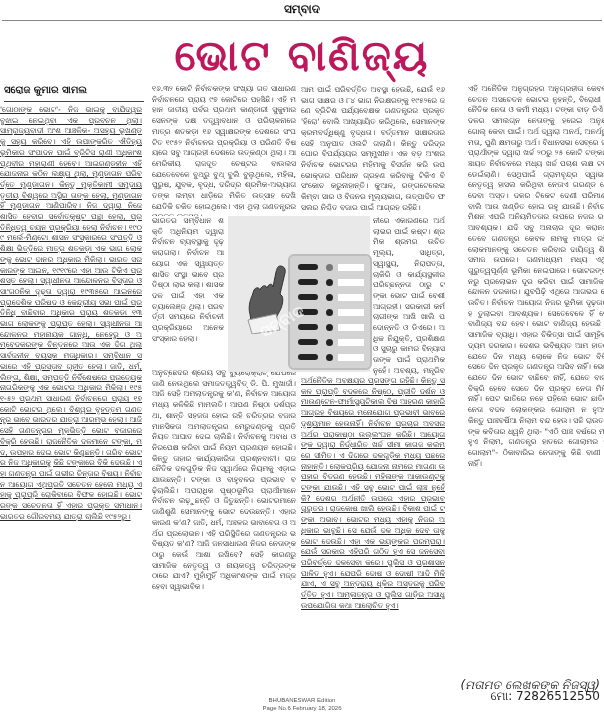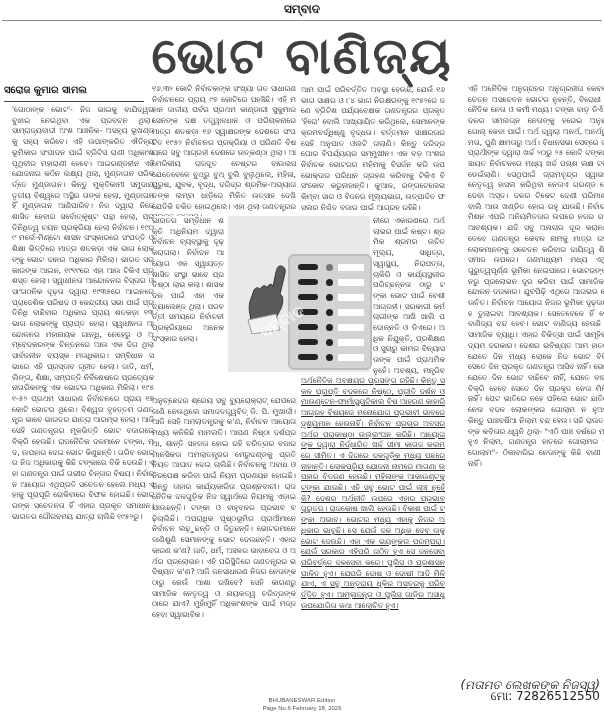--- a/index.html
+++ b/index.html
@@ -1,29 +1,29 @@
 <!DOCTYPE html>
 <html><head>
 <meta charset="utf-8">
 <style>
   html, body { margin:0; padding:0; background:#ffffff; }
   body { width:604px; height:720px; overflow:hidden; position:relative; font-family:"DejaVu Sans", sans-serif; color:#222; }
   .masthead { position:absolute; top:0; left:0; width:604px; height:22px; }
   .masthead .brand { position:absolute; left:0; right:0; top:2px; text-align:center; font-size:12px; font-weight:bold; color:#111; }
   .masthead .rule { position:absolute; left:2px; right:2px; top:20px; height:1px; background:#888; }
-  .headline { position:absolute; top:32px; left:0; width:604px; text-align:center; font-size:50px; font-weight:bold; letter-spacing:2px; color:#404040; line-height:48px; }
+  .headline { position:absolute; top:32px; left:0; width:604px; text-align:center; font-size:42px; font-weight:bold; letter-spacing:2px; color:#be185d; line-height:48px; }
   .byline { position:absolute; top:84px; left:4px; width:140px; font-size:10px; font-weight:bold; color:#111; }
   .byline-rule { position:absolute; top:101px; left:4px; width:140px; height:1px; background:#444; }
   .col { position:absolute; font-size:7.6px; line-height:10.7px; text-align:justify; color:#2a2a2a; overflow:hidden; word-break:break-all; }
   .col p { margin:0 0 0 0; text-indent:0; }
-  .c1 { left:12px; top:105px; width:142px; height:560px; }
+  .c1 { left:0; top:105px; width:142px; height:560px;text-decoration:underline; }
   .c4 { left:468px; top:84px; width:148px; height:560px; }
   .c2a { left:152px; top:84px; width:144px; height:132px; }
   .c2b { left:152px; top:216px; width:72px; height:160px; }
-  .c2c { left:152px; top:396px; width:144px; height:290px; }
+  .c2c { left:152px; top:368px; width:144px; height:290px; }
   .c3a { left:301px; top:85px; width:144px; height:132px; }
   .c3b { left:373px; top:216px; width:72px; height:160px; }
   .c3c { left:301px; top:376px; width:144px; height:290px;text-decoration:underline; }
   .illustration { position:absolute; left:228px; top:216px; width:142px; height:156px; background:#e9e9e9; }
   .panel { position:absolute; left:60px; top:38px; width:80px; height:112px; background:#d3d3d3; border-radius:6px; border:2px solid #bdbdbd; }
   .slot { position:absolute; left:8px; width:20px; height:6px; background:#222; border-radius:3px; }
   .dot { position:absolute; left:36px; width:7px; height:7px; border-radius:50%; background:#222; }
   .dot.first { background:#777; }
   .bar { position:absolute; left:48px; width:26px; height:7px; background:#fff; }
   .hand { position:absolute; left:18px; top:48px; width:44px; height:70px; }

